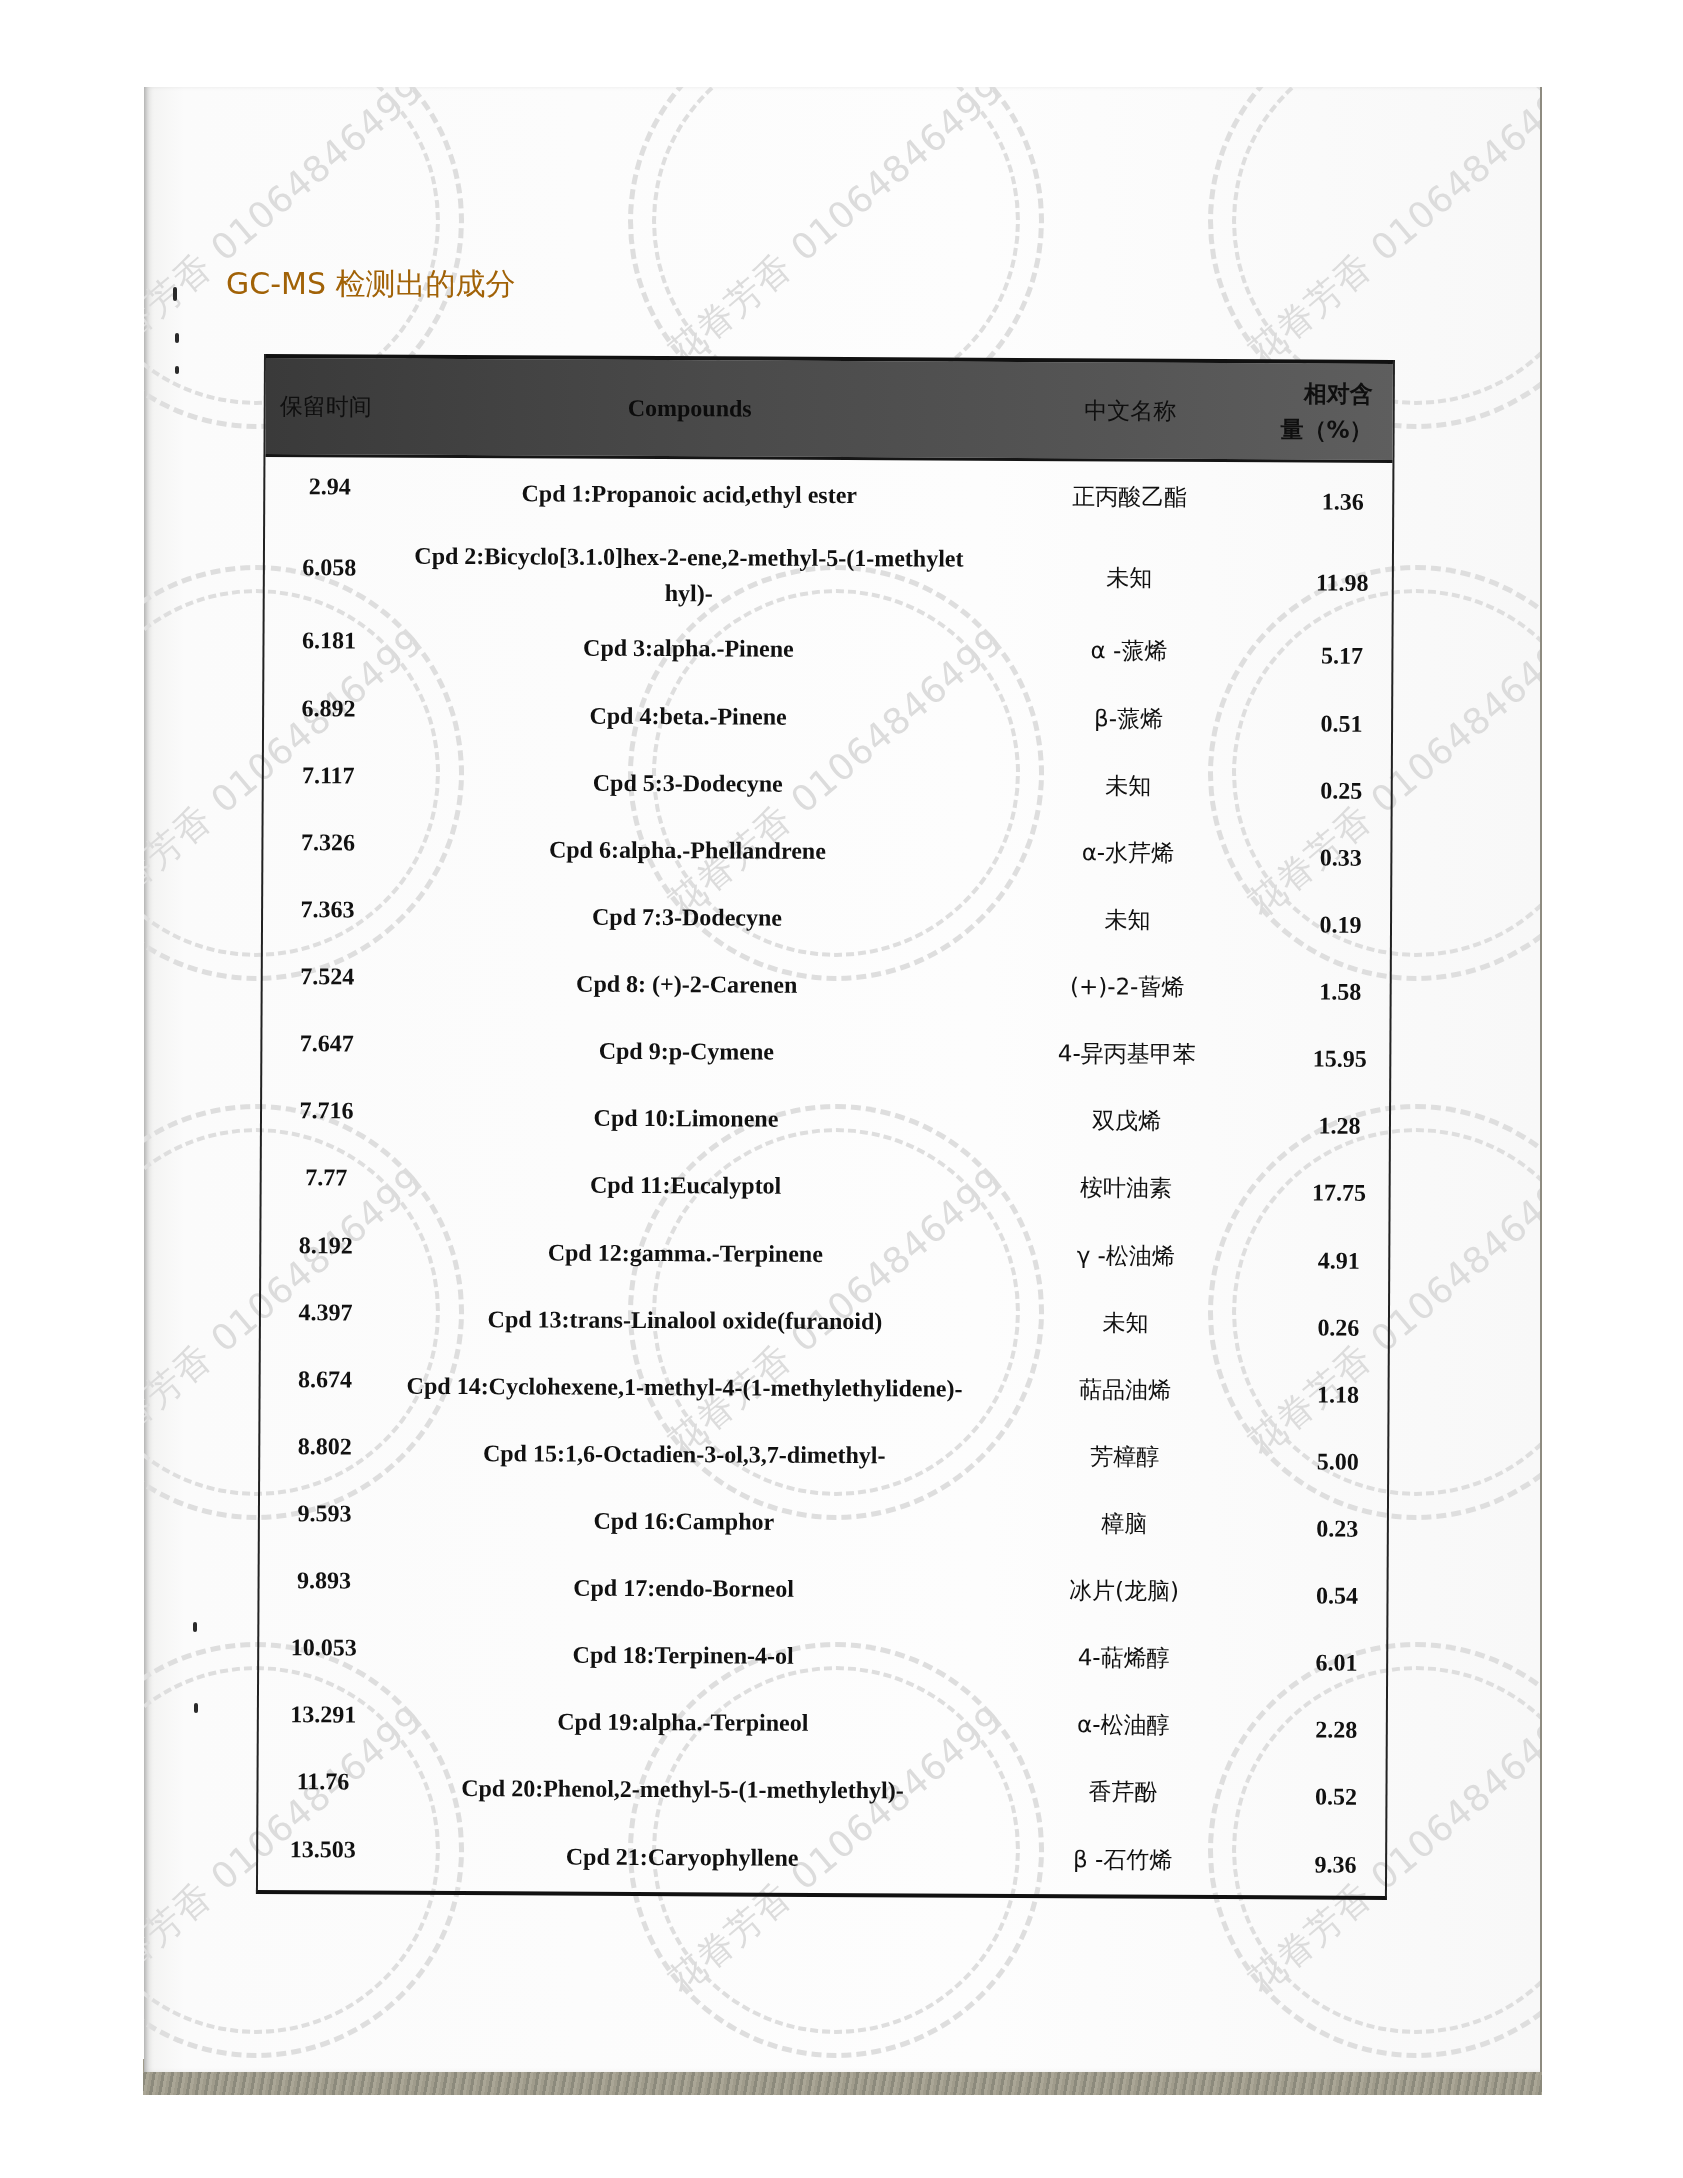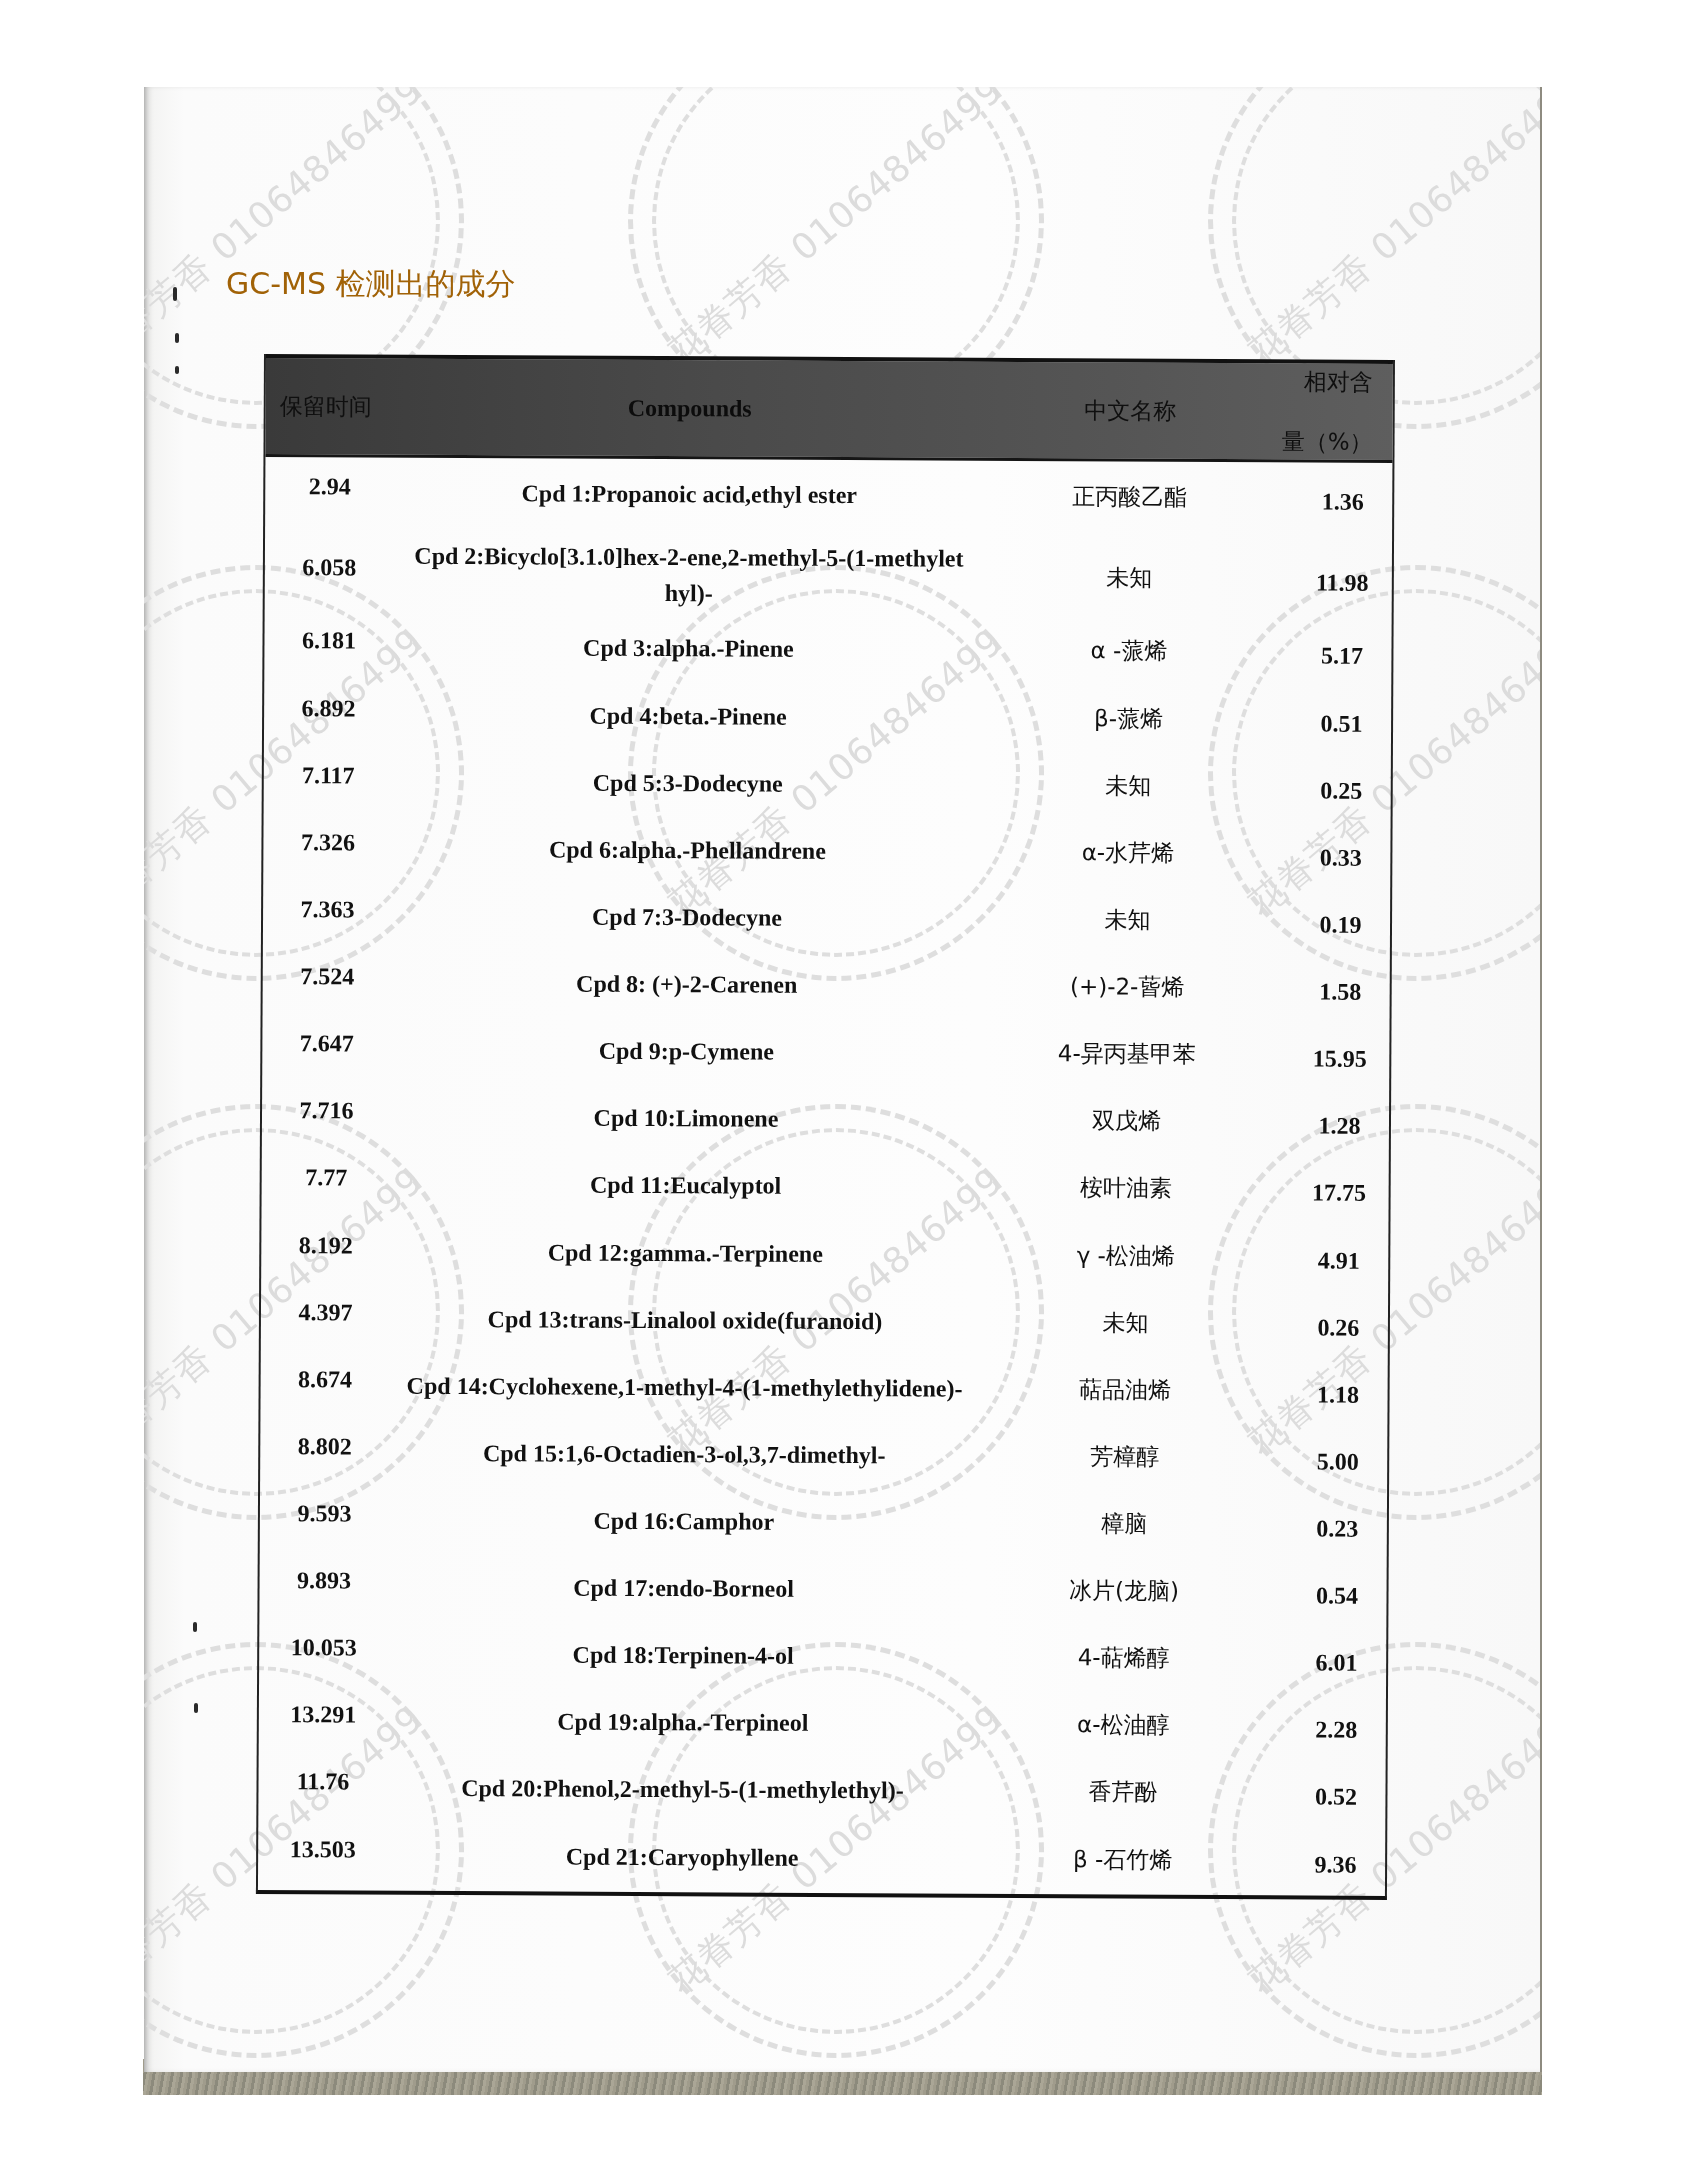--- a/index.html
+++ b/index.html
@@ -52,21 +52,21 @@
     border-top: 4px solid #111; border-bottom: 3px solid #151515;
     color: #101010;
   }
   .th {
     position: absolute; top: 0; height: 96px; display: flex; align-items: center; justify-content: center;
     font-size: 24px; text-align: center; line-height: 36px;
   }
   .th.cjk { font-family: "DejaVu Sans", sans-serif; font-size: 23px; color: #0f0f0f; }
   .th.en { font-weight: bold; color: #0c0c0c; }
   .th.rt { justify-content: flex-start; padding-left: 14px; }
-  .th.pct { justify-content: space-between; padding-right: 20px; text-align: right; }
+  .th.pct { justify-content: center; padding-right: 20px; text-align: right; font-weight: bold; }
   .row { position: absolute; left: 0; right: 0; }
   .cell {
     position: absolute; top: 0; bottom: 0; display: flex; align-items: center; justify-content: center;
     text-align: center; color: #111; font-weight: bold; font-size: 24px; line-height: 36px;
   }
   .c-rt { left: 0; width: 129px; padding-bottom: 12px; }
   .c-cpd { left: 132px; width: 584px; }
   .c-cn { left: 716px; width: 297px; font-family: "DejaVu Sans", sans-serif; font-weight: normal; font-size: 23px; }
   .c-pct { left: 1013px; width: 129px; padding-top: 8px; font-family: Liberation Serif, serif; }
 </style>

